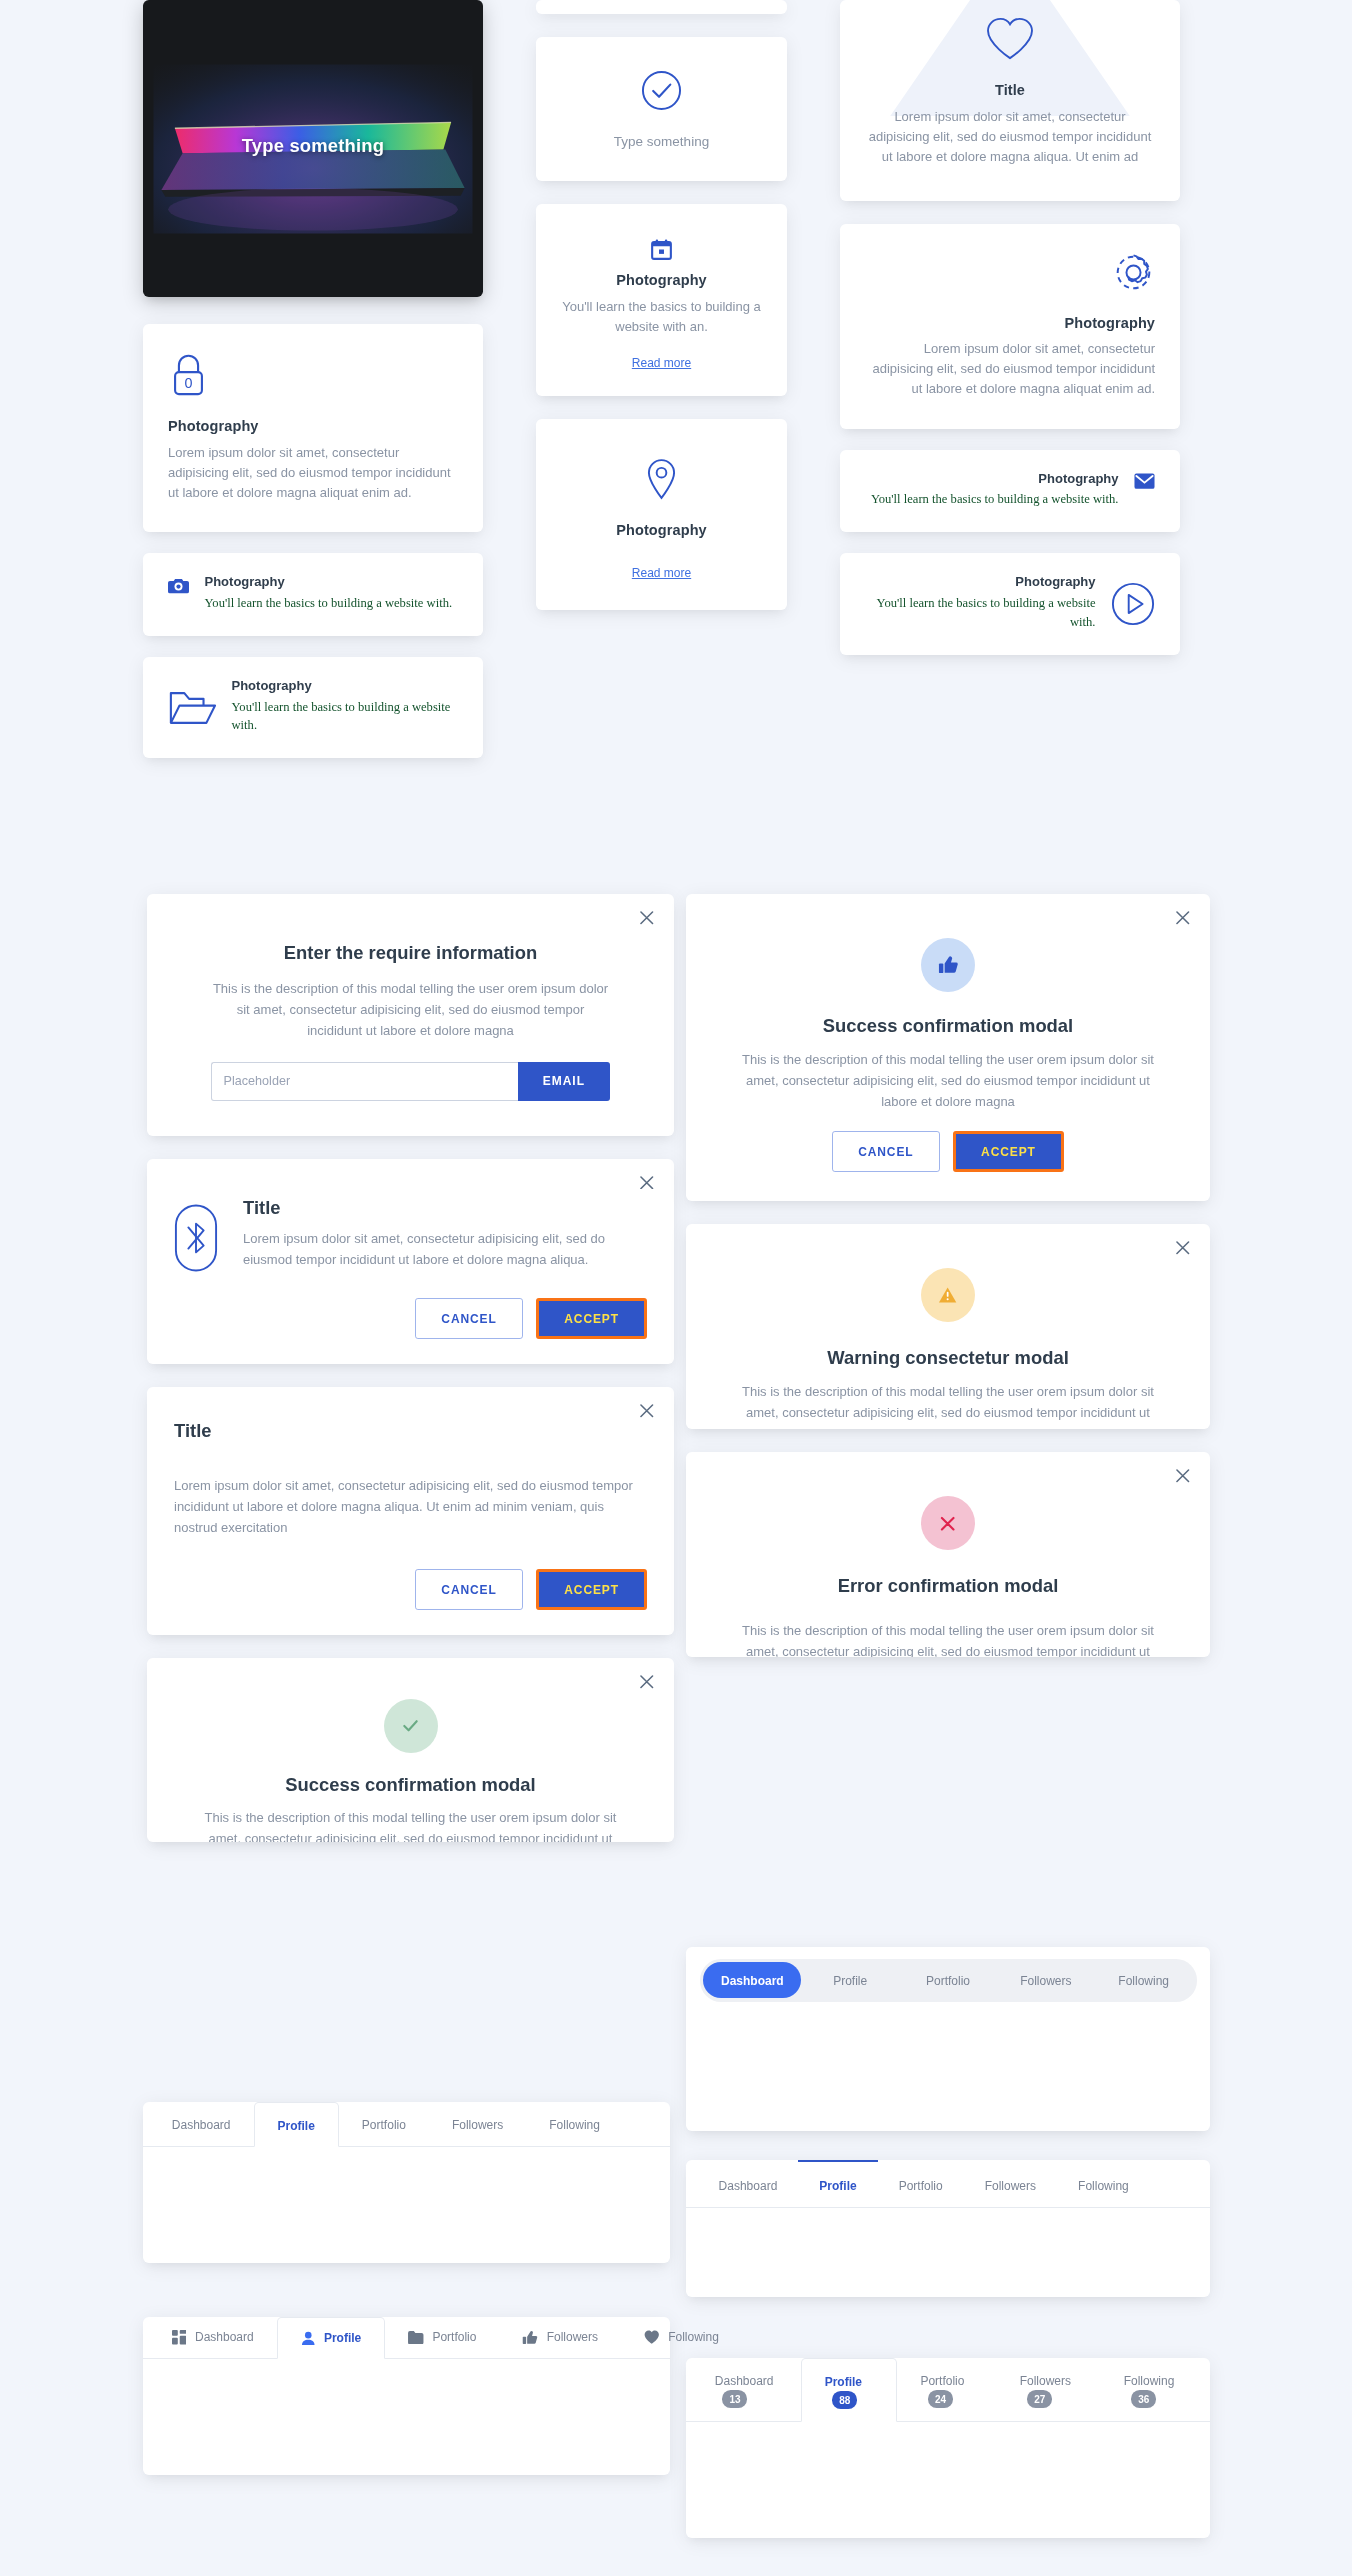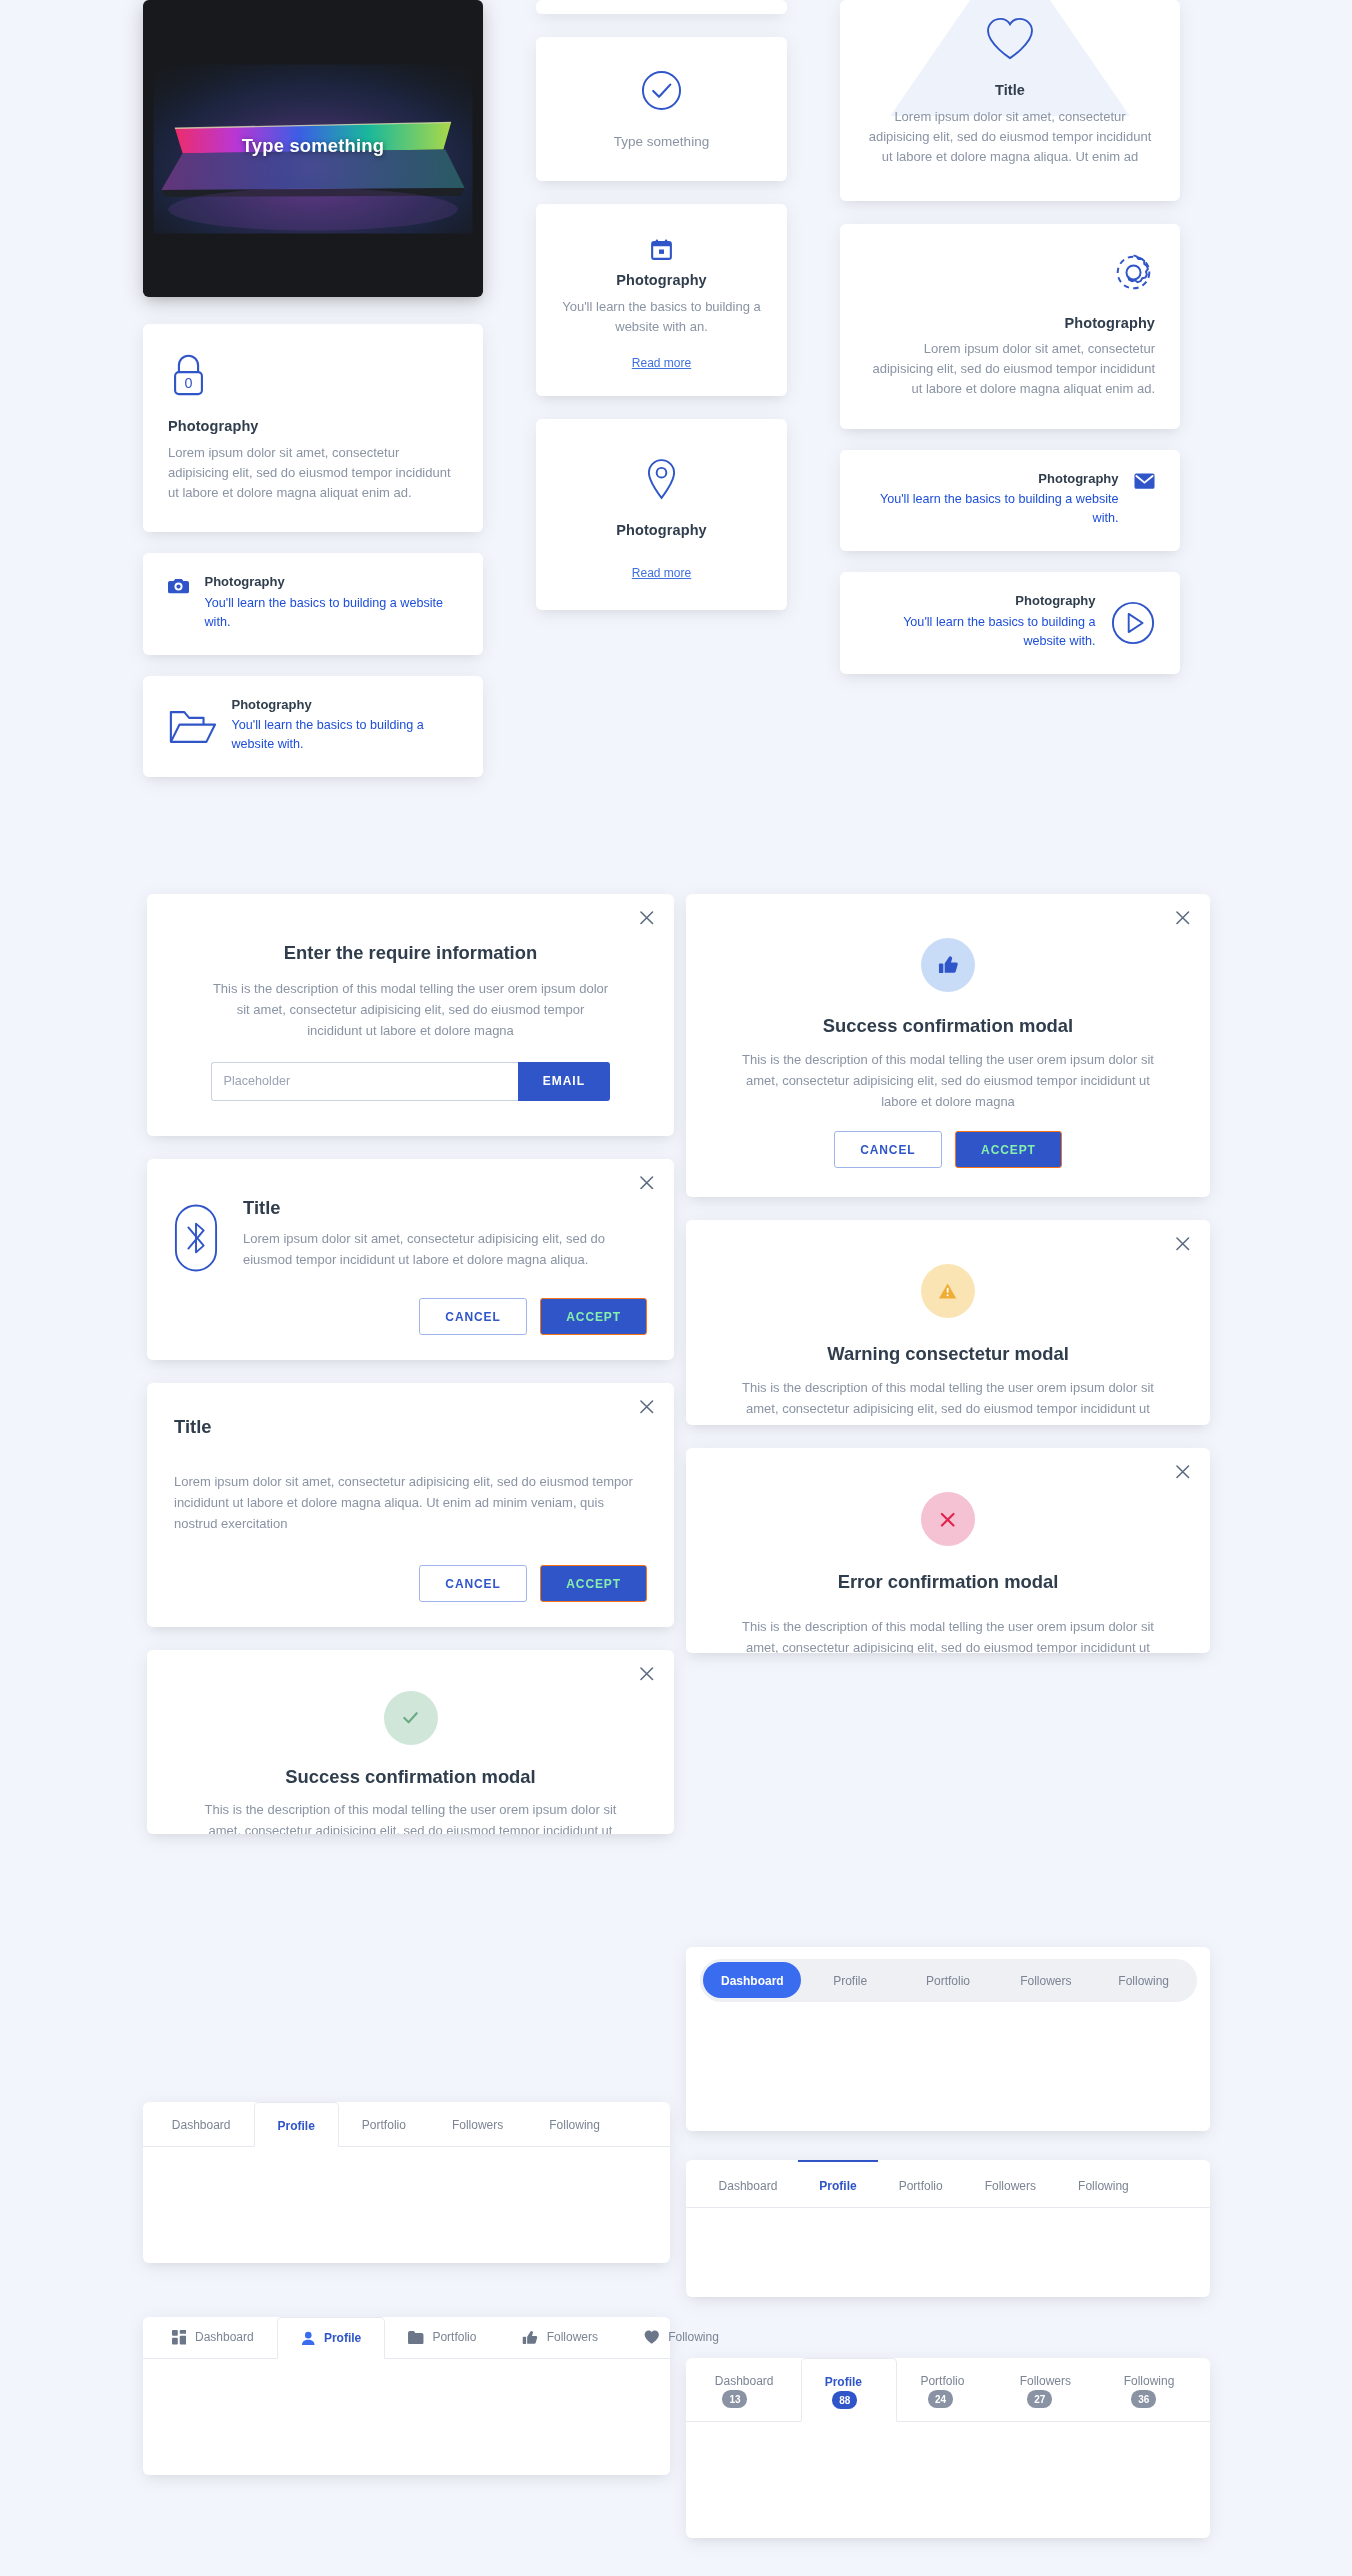--- a/index.html
+++ b/index.html
@@ -68,21 +68,21 @@
   .readmore {
     display: inline-block; margin-top: 19.3px;
     font-size: 12px; color: #3f70e0; text-decoration: underline;
   }
 
   
   .hcard { padding: 21px 25px 23px 25px; display: flex; gap: 15.5px; }
   .hcard.rtl { flex-direction: row-reverse; text-align: right; }
   .hcard .hico { flex: 0 0 auto; line-height: 0; padding-top: 1.9px; }
   .hcard h4 { font-size: 13px; font-weight: bold; color: #2f3d4c; margin-bottom: 4.8px; }
-  .hcard p { font-size: 12.6px; line-height: 1.5; color: #1d4ed8; }
+  .hcard p { font-size: 12.6px; line-height: 1.5; color: #14532d; font-family: Liberation Serif, serif; }
 
   .spacer-10 { height: 9.7px; }
 
   
   .modal { position: relative; padding: 25px 29px 29px; }
   .modal .closeb {
     position: absolute; right: 16.4px; top: 13.5px;
     width: 21px; height: 21px; line-height: 0;
     background: none; border: 0; cursor: pointer;
     display: flex; align-items: center; justify-content: center;
@@ -92,21 +92,21 @@
   }
   .modal .mdesc {
     font-size: 13px; line-height: 1.62; color: #8a94a4; text-align: center;
   }
   .btnrow { display: flex; gap: 13.5px; justify-content: center; }
   .btn {
     font-family: "Liberation Sans", sans-serif;
     font-size: 12px; font-weight: bold; letter-spacing: 0.9px;
     padding: 10.6px 25px; border-radius: 2.9px; cursor: pointer;
   }
-  .btn-accept { background: #2f55c8; color: #86efac; border: 1px solid #f97316; }
+  .btn-accept { background: #2f55c8; color: #fde047; border: 3px solid #f97316; }
   .btn-cancel { background: #fff; color: #2f55c8; border: 1px solid #9fb4ec; }
 
   .statcircle {
     width: 54px; height: 54px; border-radius: 50%;
     display: flex; align-items: center; justify-content: center;
     margin: 0 auto;
   }
   .fade-lines { overflow: hidden; }
 
   

